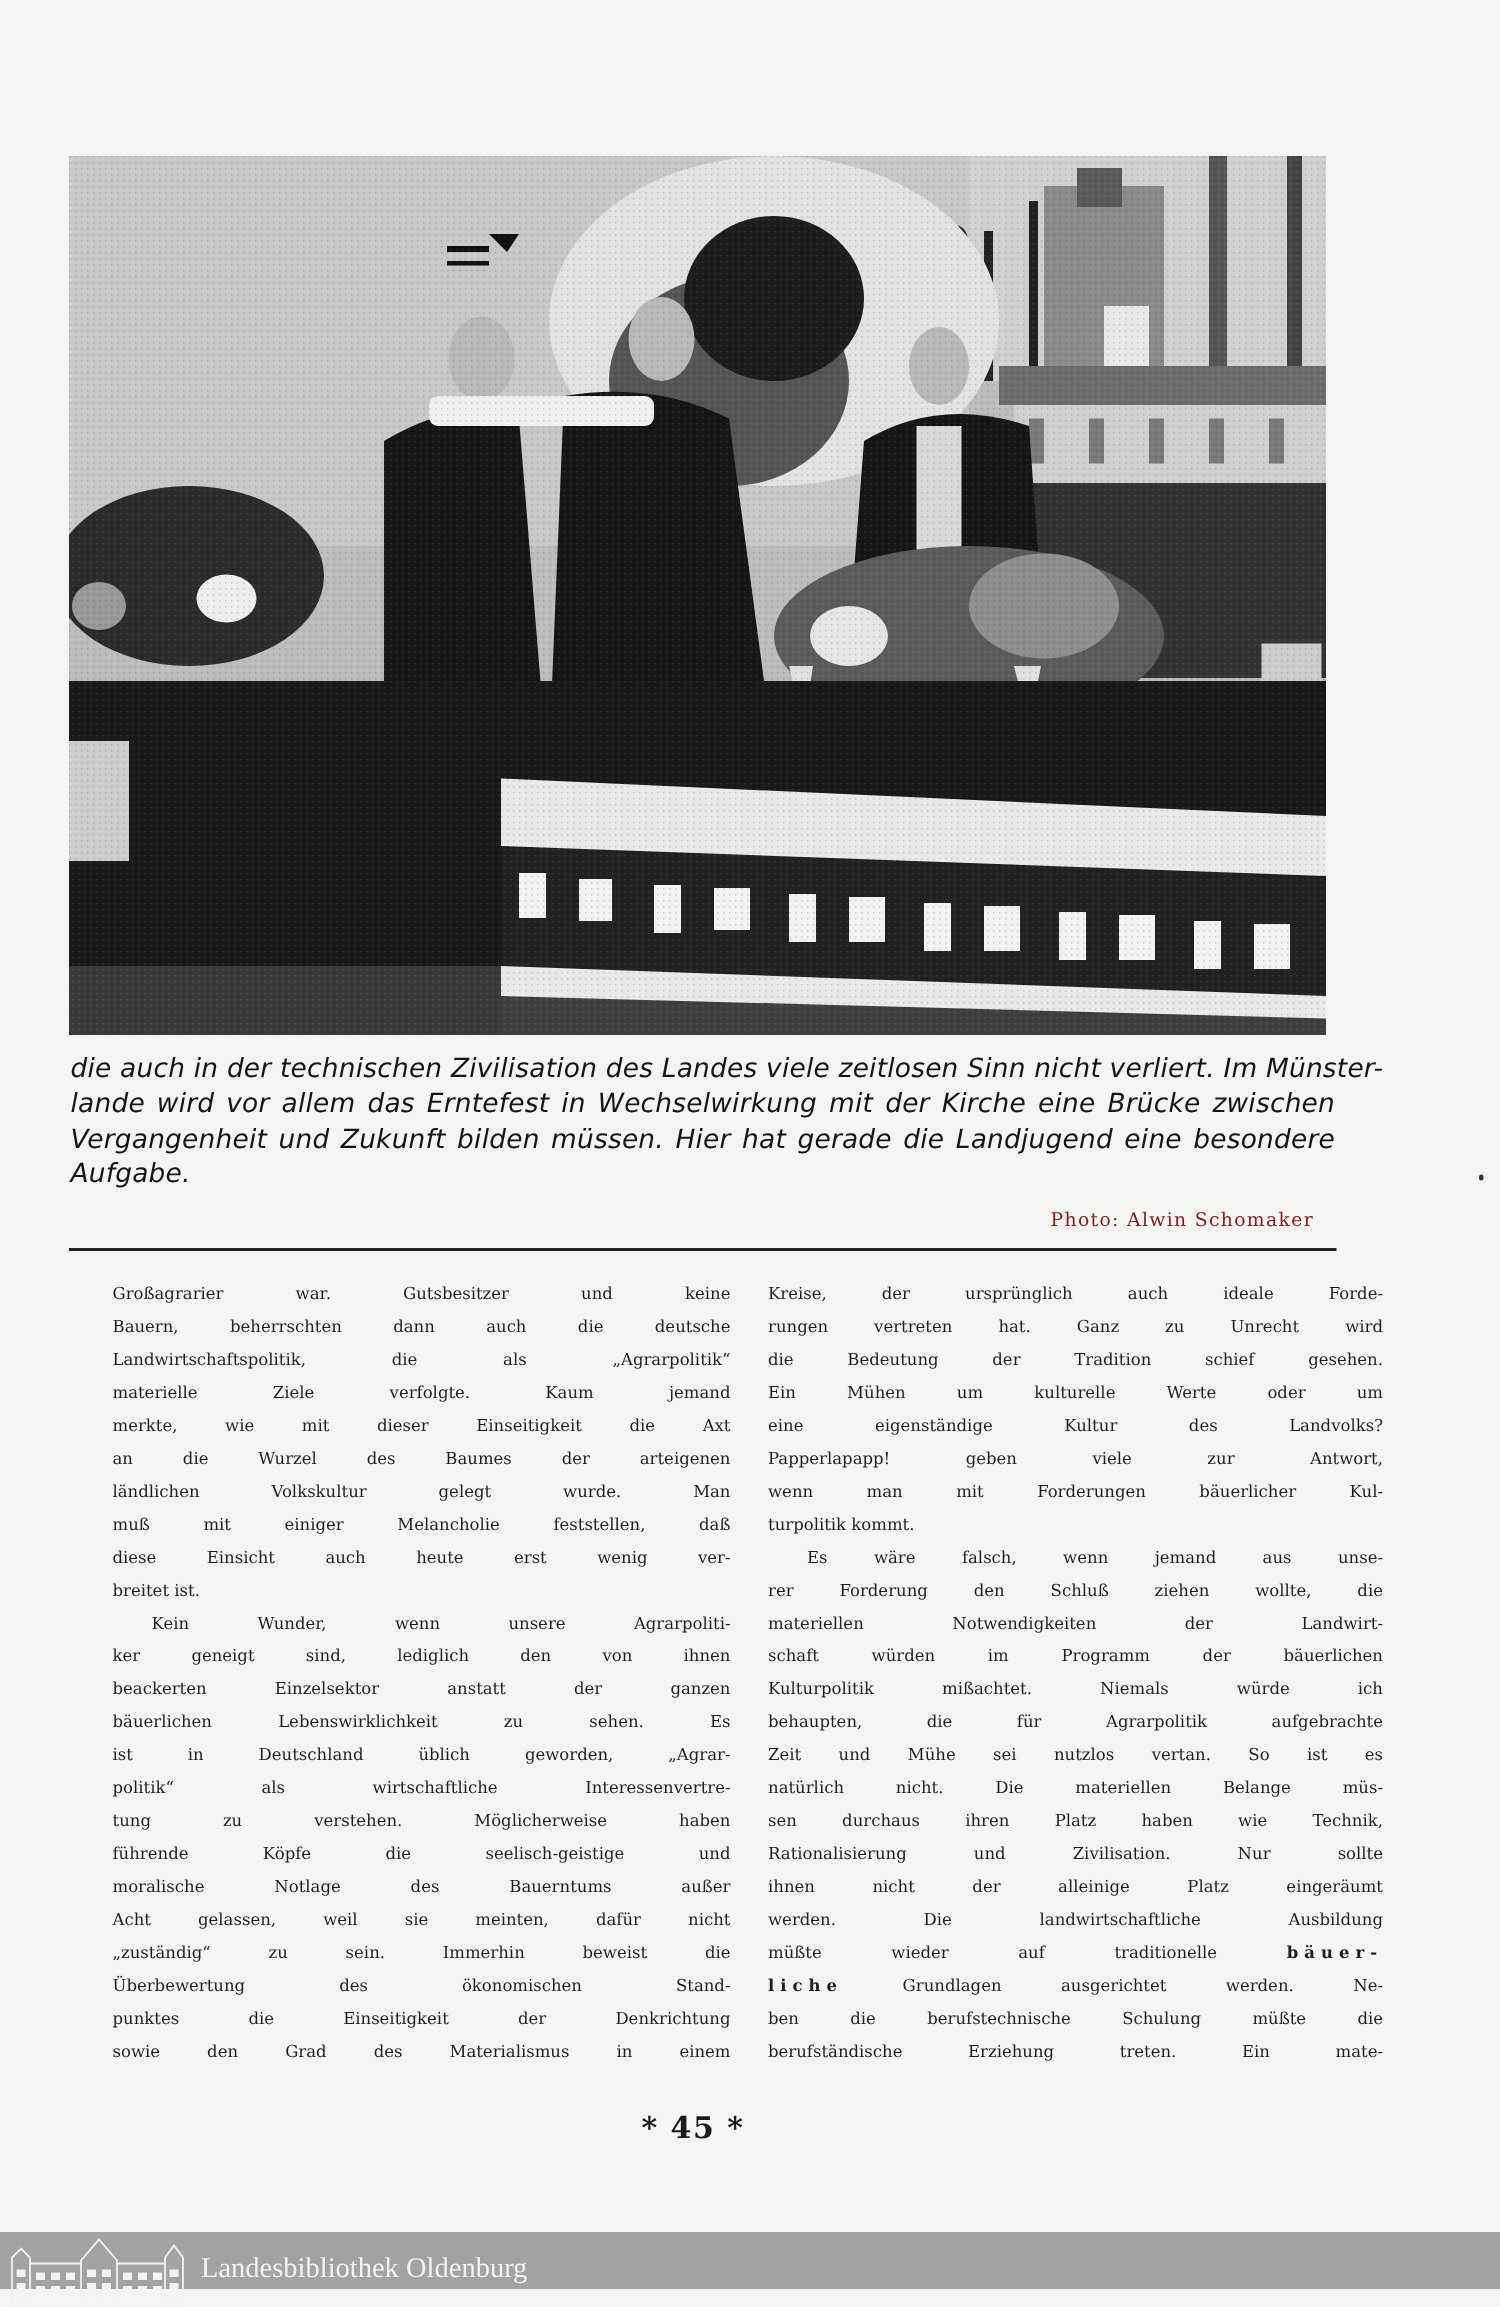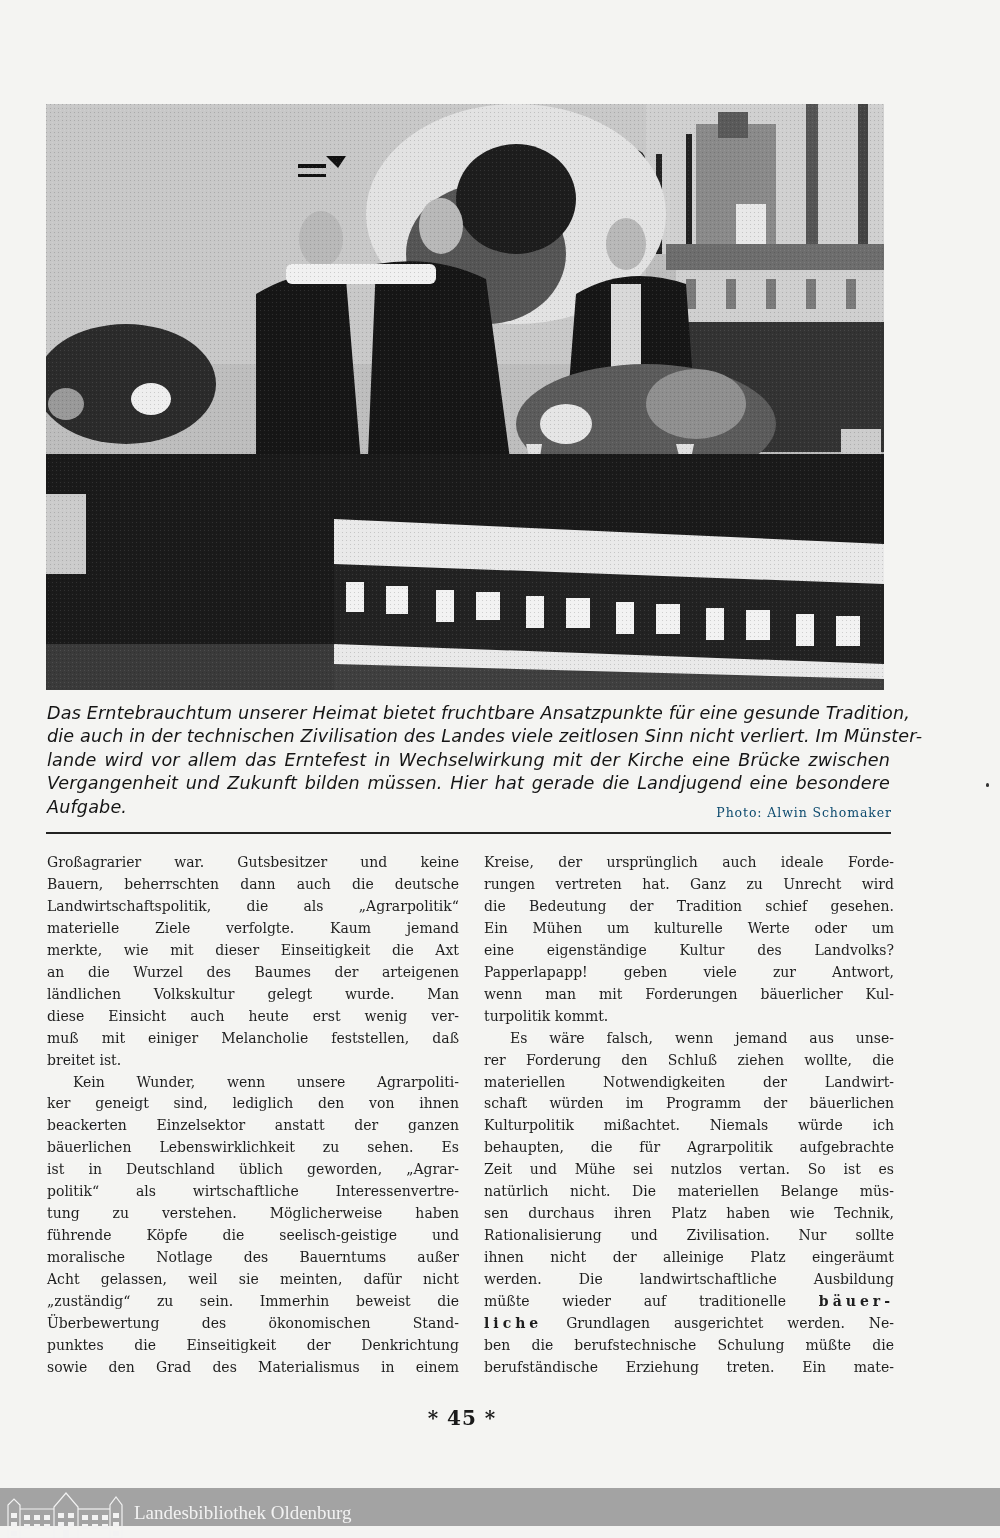--- a/index.html
+++ b/index.html
@@ -16,31 +16,32 @@
     .photo svg { display: block; width: 100%; height: 100%; }
     .caption {
       position: absolute; left: 47px; top: 702px; width: 843px;
       font-family: "DejaVu Sans", sans-serif; font-style: italic;
       font-size: 17.6px; line-height: 23.4px; color: #151515;
       text-align: justify; letter-spacing: 0.15px;
     }
     .caption .line { display: block; text-align: justify; text-align-last: justify; white-space: nowrap; }
     .caption .line.last { text-align-last: left; }
     .credit {
-      position: absolute; right: 108px; top: 805px;
+      position: absolute; right: 124px; top: 805px;
       font-family: "DejaVu Serif", serif; font-size: 12.5px; letter-spacing: 0.9px;
-      color: #0c4a6e;
+      color: #7f1d1d;
     }
     .rule {
       position: absolute; left: 46px; top: 832px; width: 845px; height: 2px; background: #222;
     }
     .col {
       position: absolute; top: 852px; width: 412px;
-      font-family: "DejaVu Serif", serif; font-size: 14px; line-height: 21.95px;
+      font-family: "DejaVu Serif", serif; font-size: 11px; line-height: 21.95px;
       color: #1e1e1e;
+      margin-left: 28px;
     }
     .col.left { left: 47px; }
     .col.right { left: 484px; width: 410px; }
     .col .ln { display: block; white-space: nowrap; text-align: justify; text-align-last: justify; }
     .col .ln.end { text-align-last: left; }
     .col .ln.indent { padding-left: 26px; }
     .spaced { letter-spacing: 4px; font-weight: bold; }
     .pagenum {
       position: absolute; left: 0; width: 924px; top: 1406px; text-align: center;
       font-family: "DejaVu Serif", serif; font-size: 20px; font-weight: bold; color: #1a1a1a;
@@ -153,41 +154,40 @@
       <rect x="750" y="510" width="18" height="32"></rect>
         <rect x="790" y="512" width="24" height="30"></rect>
     </g>
     <path d="M0 540 L288 540 L288 586 L0 586 Z" fill="#3a3a3a"></path>
     <path d="M288 560 L838 575 L838 586 L288 586 Z" fill="#3f3f3f"></path>
     <rect x="0" y="0" width="838" height="586" fill="url(#grain)"></rect>
   </svg>
 </div>
 
 <div class="caption">
-  <span class="line">Das Erntebrauchtum unserer Heimat bietet fruchtbare Ansatzpunkte für eine gesunde Tradition,</span>
   <span class="line">die auch in der technischen Zivilisation des Landes viele zeitlosen Sinn nicht verliert. Im Münster-</span>
   <span class="line">lande wird vor allem das Erntefest in Wechselwirkung mit der Kirche eine Brücke zwischen</span>
   <span class="line">Vergangenheit und Zukunft bilden müssen. Hier hat gerade die Landjugend eine besondere</span>
   <span class="line last">Aufgabe.</span>
 </div>
 <div class="credit">Photo: Alwin Schomaker</div>
 <div class="mark"></div>
 
 <div class="rule"></div>
 
 <div class="col left">
   <span class="ln">Großagrarier war. Gutsbesitzer und keine</span>
   <span class="ln">Bauern, beherrschten dann auch die deutsche</span>
   <span class="ln">Landwirtschaftspolitik, die als „Agrarpolitik“</span>
   <span class="ln">materielle Ziele verfolgte. Kaum jemand</span>
   <span class="ln">merkte, wie mit dieser Einseitigkeit die Axt</span>
   <span class="ln">an die Wurzel des Baumes der arteigenen</span>
   <span class="ln">ländlichen Volkskultur gelegt wurde. Man</span>
+  <span class="ln">muß mit einiger Melancholie feststellen, daß</span>
   <span class="ln">diese Einsicht auch heute erst wenig ver-</span>
-  <span class="ln">muß mit einiger Melancholie feststellen, daß</span>
   <span class="ln end">breitet ist.</span>
   <span class="ln indent">Kein Wunder, wenn unsere Agrarpoliti-</span>
   <span class="ln">ker geneigt sind, lediglich den von ihnen</span>
   <span class="ln">beackerten Einzelsektor anstatt der ganzen</span>
   <span class="ln">bäuerlichen Lebenswirklichkeit zu sehen. Es</span>
   <span class="ln">ist in Deutschland üblich geworden, „Agrar-</span>
   <span class="ln">politik“ als wirtschaftliche Interessenvertre-</span>
   <span class="ln">tung zu verstehen. Möglicherweise haben</span>
   <span class="ln">führende Köpfe die seelisch-geistige und</span>
   <span class="ln">moralische Notlage des Bauerntums außer</span>

